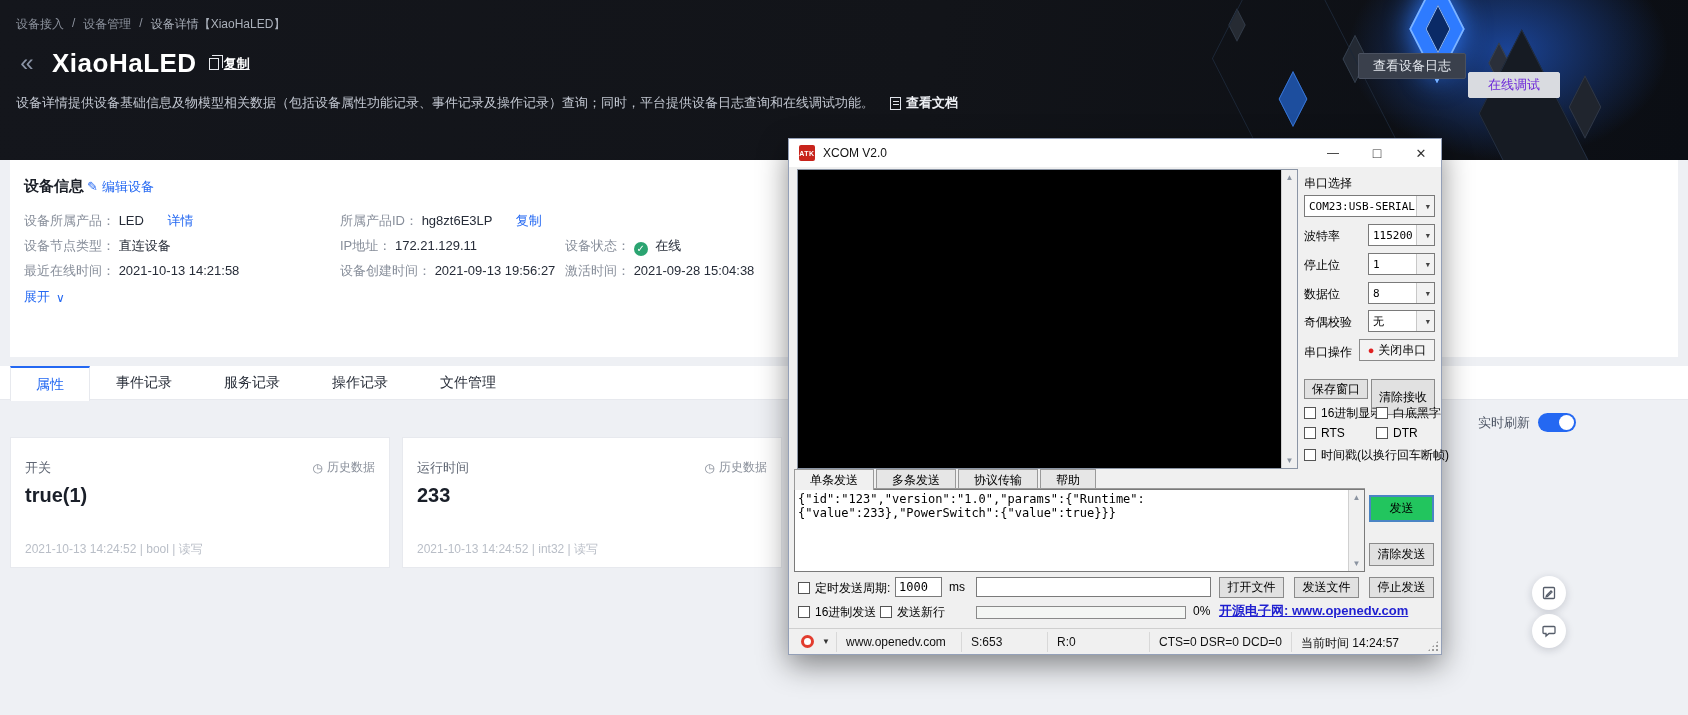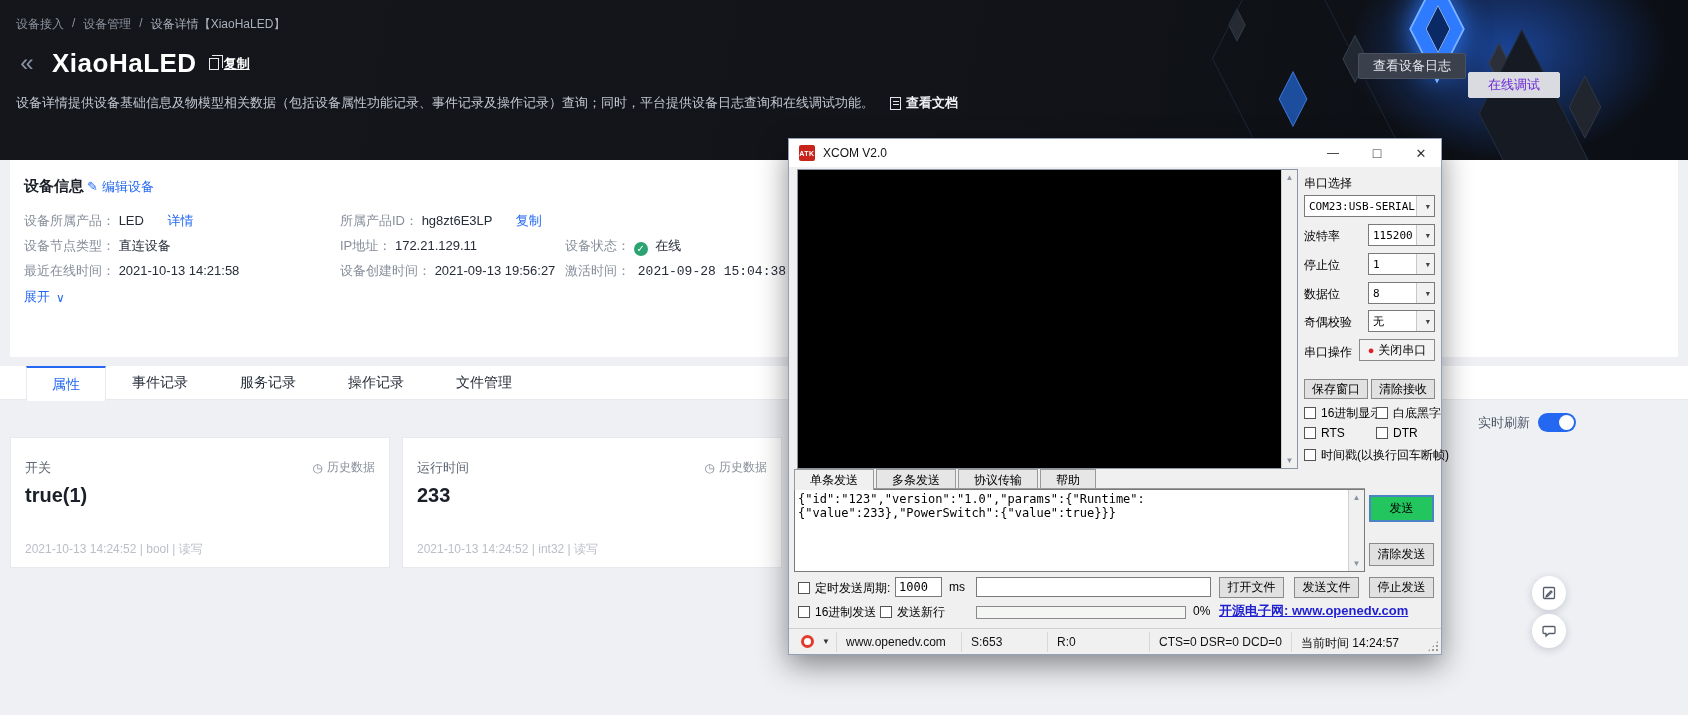--- a/index.html
+++ b/index.html
@@ -45,21 +45,21 @@
   .blue-link { color:#2468f2; cursor:pointer; margin-left:20px; }
   .check-ico { display:inline-block; width:14px; height:14px; border-radius:50%; background:#2ba471; color:#fff;
     font-size:10px; line-height:14px; text-align:center; vertical-align:-2px; margin-right:4px; }
   .expand-link { left:14px; top:128px; color:#2468f2; font-size:13px; display:flex; gap:6px; align-items:center; cursor:pointer; }
   .i-chev-down::before { content:"∨"; font-size:12px; }
 
   
   .tab-strip { left:0; top:366px; width:1688px; height:34px; background:#fff; border-bottom:1px solid #e7e9ee; display:flex; z-index:2; }
   .tab { height:34px; display:flex; align-items:center; justify-content:center; font-size:14px; color:#272d38; cursor:pointer; padding:4px 26px; }
   .tab.active { width:80px; padding:0; color:#2468f2; background:#fff; border-top:2px solid #2468f2;
-    border-left:1px solid #e7e9ee; border-right:1px solid #e7e9ee; margin-left:26px; height:35px; }
+    border-left:1px solid #e7e9ee; border-right:1px solid #e7e9ee; margin-left:10px; height:35px; }
 
   
   .realtime { left:1478px; top:413px; display:flex; align-items:center; gap:8px; z-index:2; }
   .realtime-lbl { font-size:13px; color:#4e5665; }
   .toggle { width:38px; height:19px; border-radius:10px; background:#2468f2; position:relative; cursor:pointer; }
   .toggle::after { content:""; position:absolute; right:2px; top:2px; width:15px; height:15px; border-radius:50%; background:#fff; }
 
   
   .pcard { top:437px; width:380px; height:131px; background:#fff; border:1px solid #e7e9ee; z-index:2; }
   .pcard .pname { position:absolute; left:14px; top:21px; font-size:13px; color:#5f6673; }
@@ -203,21 +203,21 @@
   </div>
 
   <div class="abs field" style="left:14px;top:102px;">
     <span class="lbl">最近在线时间：</span>
     <span>2021-10-13 14:21:58</span>
   </div>
   <div class="abs field" style="left:330px;top:102px;">
     <span class="lbl">设备创建时间：</span>
     <span>2021-09-13 19:56:27</span>
   </div>
-  <div class="abs field" style="left:555px;top:102px;font-family:Liberation Mono, monospace;">
+  <div class="abs field" style="left:555px;top:102px;">
     <span class="lbl">激活时间：</span>
     <span>2021-09-28 15:04:38</span>
   </div>
 
   <div class="abs expand-link">
     <span>展开</span>
     <span class="i-chev-down"></span>
   </div>
 </div>
 
@@ -311,21 +311,21 @@
   <div class="abs xcombo" style="left:579px;top:171px;width:67px;">
     <span>无</span>
   </div>
 
   <div class="abs x-lbl" style="left:515px;top:205px;">串口操作</div>
   <div class="abs xbtn dot-red" style="left:570px;top:200px;width:76px;height:22px;background:#f3f3f3;">
     <span>关闭串口</span>
   </div>
 
   <div class="abs xbtn" style="left:515px;top:240px;width:64px;height:20px;">保存窗口</div>
-  <div class="abs xbtn" style="left:582px;top:240px;width:64px;height:20px;">清除接收</div>
+  <div class="abs xbtn" style="left:582px;top:240px;width:64px;height:36px;">清除接收</div>
 
   <div class="abs x-cb-row" style="left:515px;top:266px;"><span class="xcb"></span><span>16进制显示</span></div>
   <div class="abs x-cb-row" style="left:587px;top:266px;"><span class="xcb"></span><span>白底黑字</span></div>
   <div class="abs x-cb-row" style="left:515px;top:287px;"><span class="xcb"></span><span>RTS</span></div>
   <div class="abs x-cb-row" style="left:587px;top:287px;"><span class="xcb"></span><span>DTR</span></div>
   <div class="abs x-cb-row" style="left:515px;top:308px;"><span class="xcb"></span><span>时间戳(以换行回车断帧)</span></div>
 
   <div class="abs x-sendtabs">
     <div class="x-sendtab active">单条发送</div>
     <div class="x-sendtab">多条发送</div>

